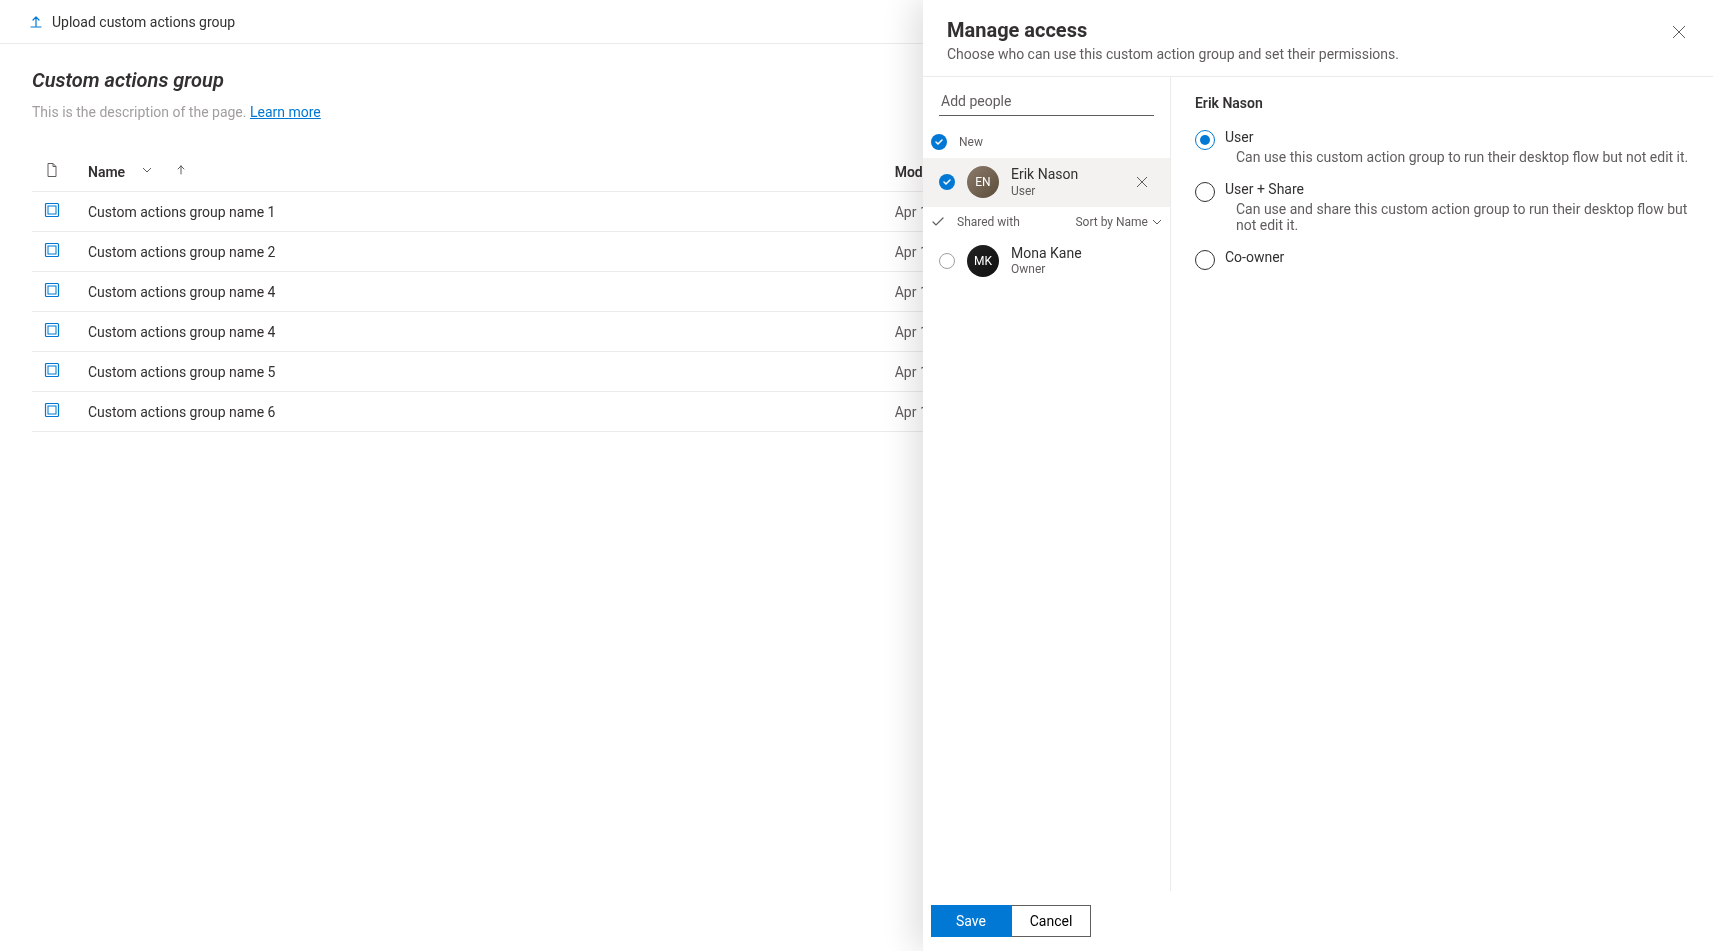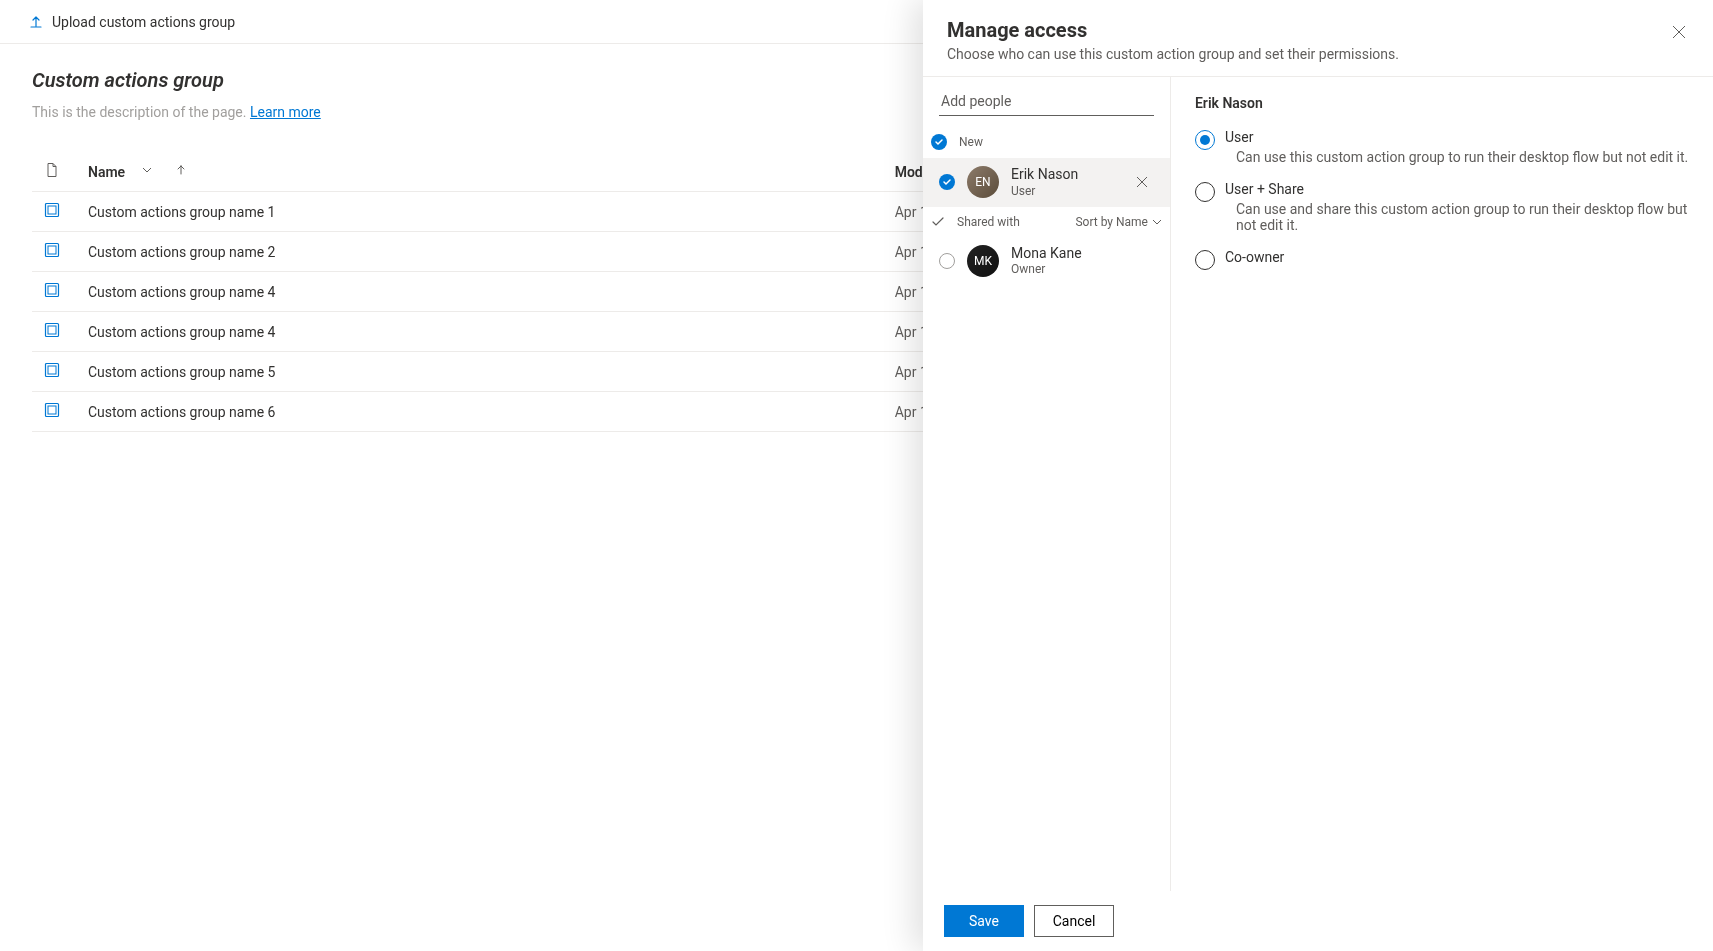--- a/index.html
+++ b/index.html
@@ -210,23 +210,22 @@
     content:"";
     position:absolute; inset:4px;
     background: var(--theme-primary);
     border-radius:50%;
   }
   .opt .opt-label { font-size:14px; color: var(--neutral-primary); margin-bottom:4px;}
   .opt .opt-desc  { font-size:14px; color: var(--neutral-secondary); margin-left: 11px;}
 
   
   .panel-footer {
-    padding: 14px 21px;
+    padding: 14px 8px;
     display:flex;
-    gap:10px;
   }
   .btn {
     height:32px; min-width:80px;
     padding:0 16px;
     font-family:inherit; font-size:14px;
     border:1px solid var(--neutral-secondary);
     background:#fff;
     cursor:pointer;
   }
   .btn.primary {

